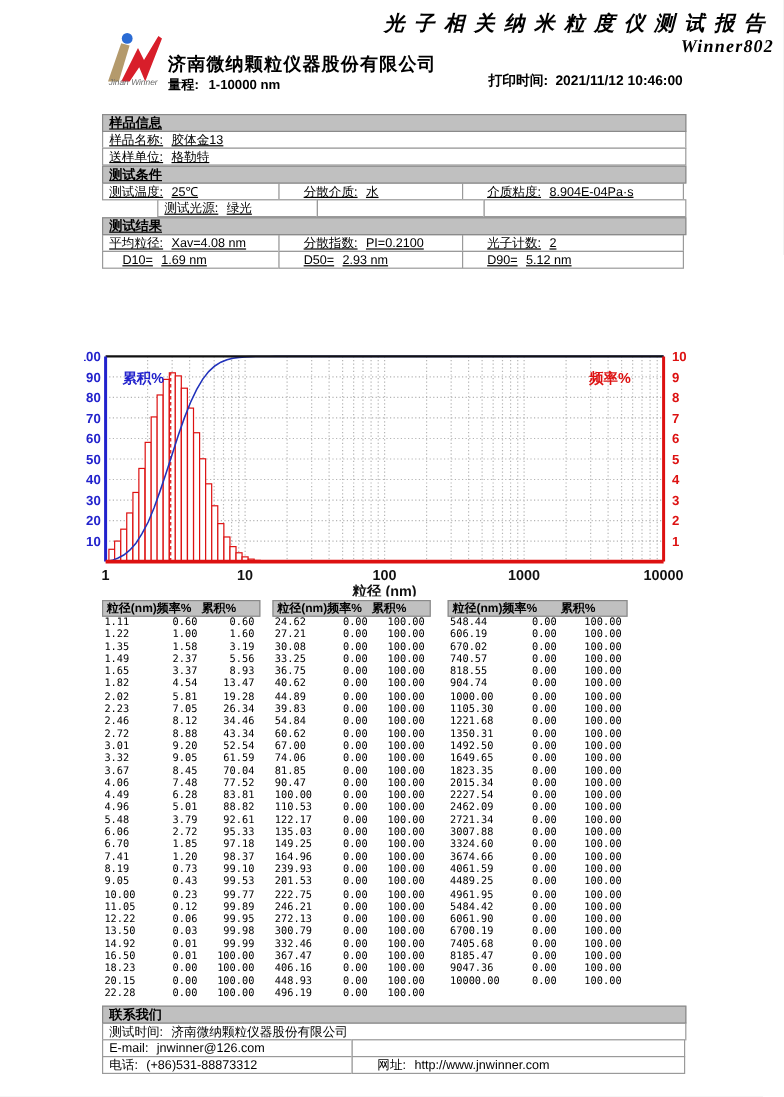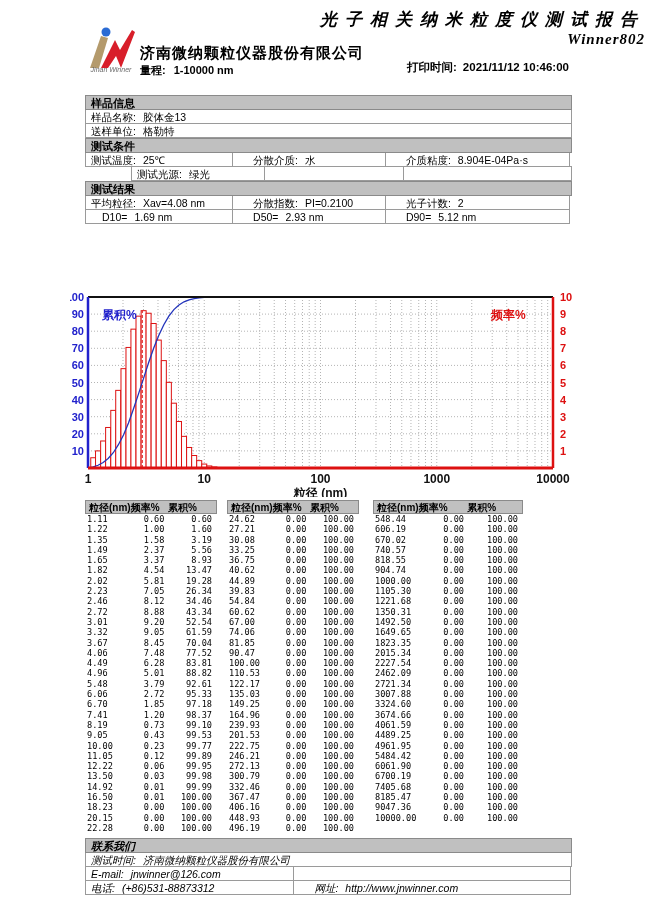--- a/index.html
+++ b/index.html
@@ -14,22 +14,22 @@
   .range-line{position:absolute;left:140px;top:63px;font-size:11px;font-weight:bold;}
   .range-line .val{margin-left:8px;}
   .report-title{position:absolute;right:8px;top:8px;font-family:"Liberation Serif",serif;
                 font-style:italic;font-weight:bold;font-size:17px;letter-spacing:8px;white-space:nowrap;}
   .report-model{position:absolute;right:8px;top:31px;font-family:"Liberation Serif",serif;
                 font-style:italic;font-weight:bold;font-size:15px;letter-spacing:1px;}
   .print-time{position:absolute;right:84px;top:60px;font-size:11.5px;font-weight:bold;}
   .print-time .val{margin-left:6px;}
 
   
-  .info-wrap{position:absolute;left:85px;top:95px;width:487px;}
-  .footer-wrap{position:absolute;left:85px;top:838px;width:487px;font-style:italic;}
+  .info-wrap{position:absolute;left:85px;top:95px;width:487px;text-decoration:underline;}
+  .footer-wrap{position:absolute;left:85px;top:838px;width:487px;}
   .sec-title{position:relative;z-index:2;height:15px;line-height:15px;background:#c0c0c0;
              border:1px solid #8a8a8a;box-sizing:border-box;font-size:11px;font-weight:bold;
              padding:0 5px;}
   .sec-row{display:flex;margin-top:-1px;}
   .cell{box-sizing:border-box;height:15px;line-height:14px;border:1px solid #9a9a9a;background:#fff;
         font-size:10.5px;padding:0 5px;white-space:nowrap;overflow:hidden;}
   .cell + .cell{margin-left:-1px;padding-left:20px;}
   .cell .lbl{margin-right:7px;}
 
   

